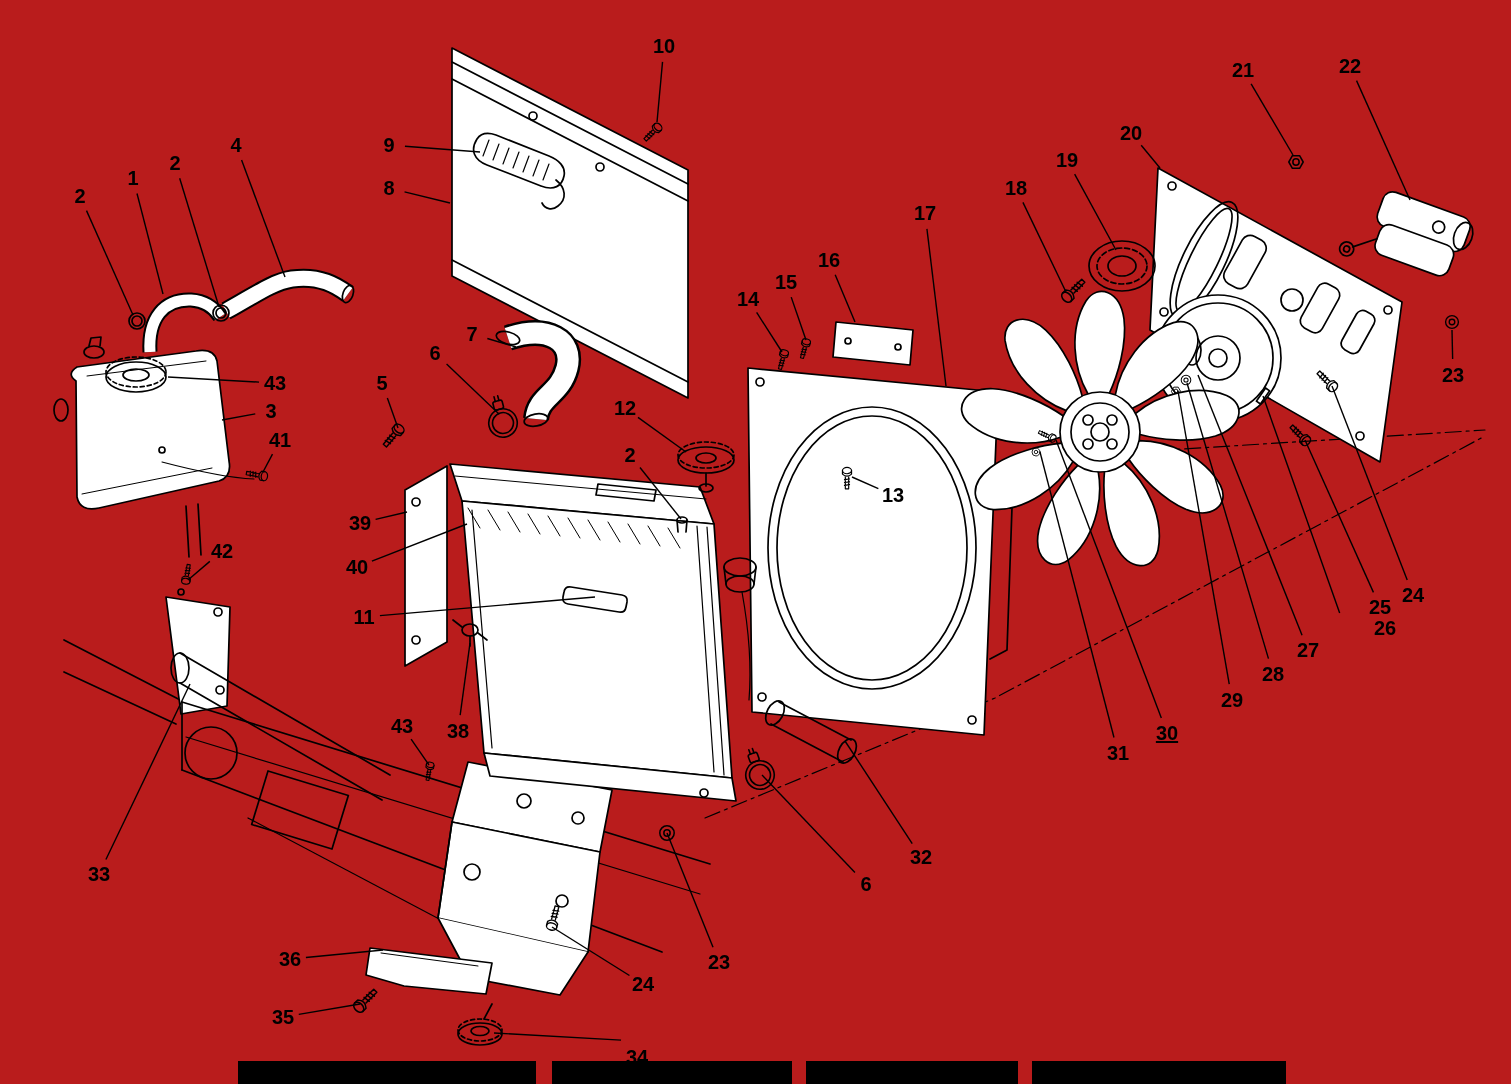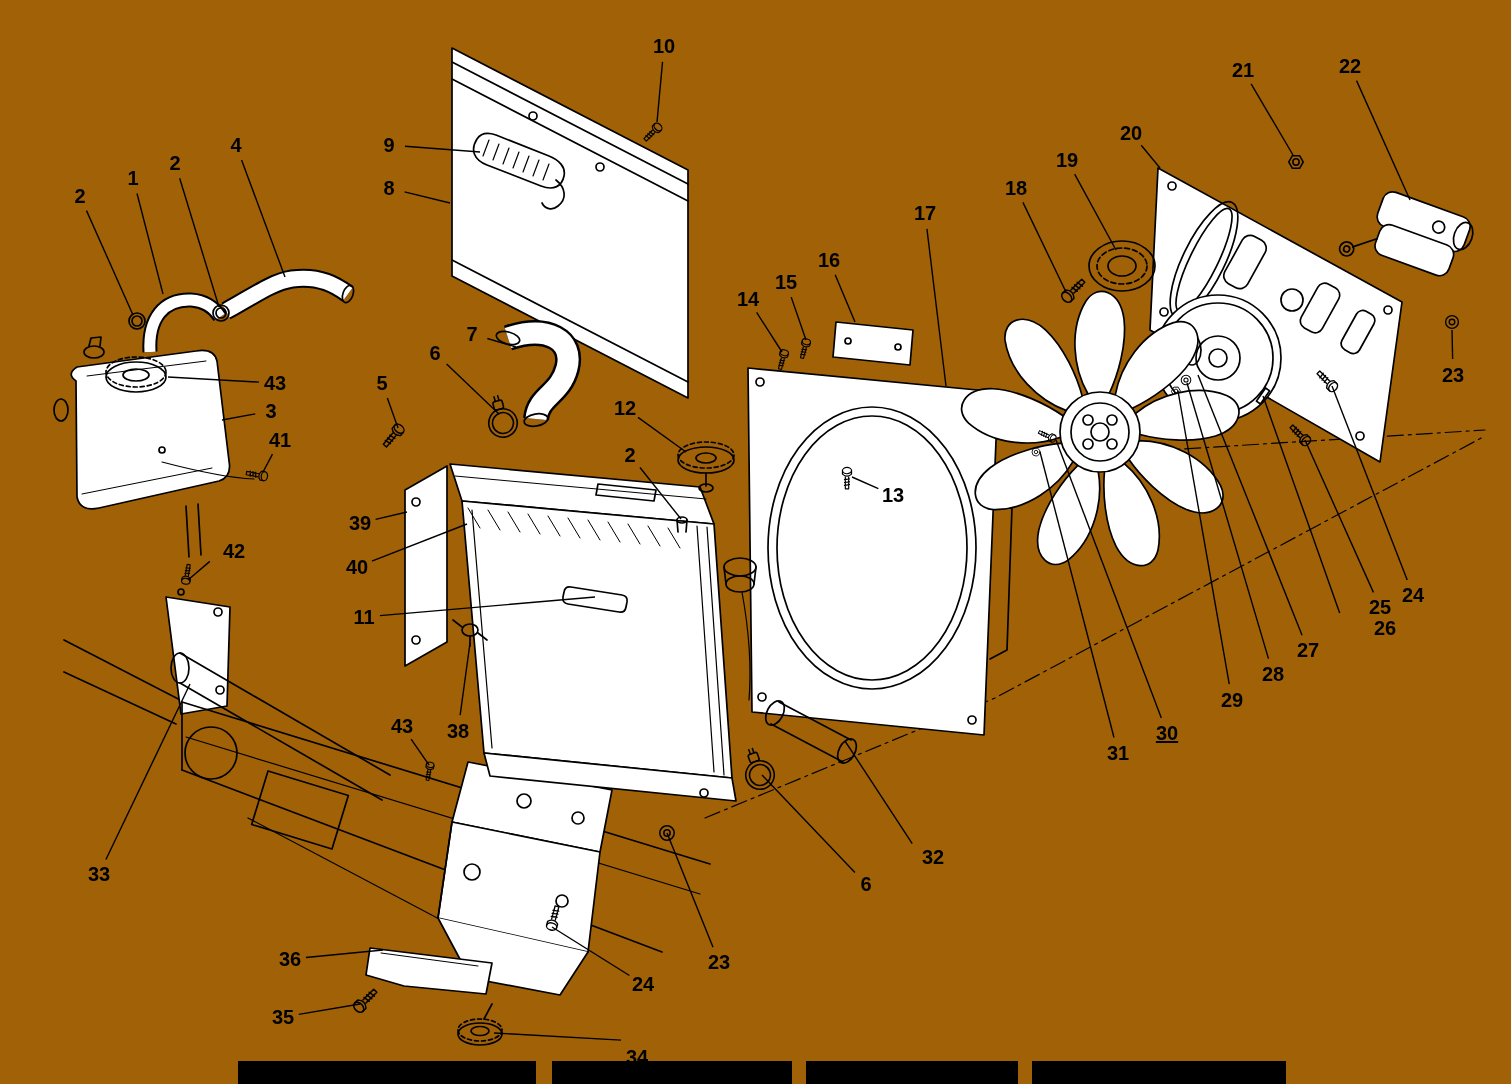--- a/index.html
+++ b/index.html
@@ -1,16 +1,16 @@
 <!DOCTYPE html>
 <html><head>
 <meta charset="utf-8">
 <style>
   html,body{margin:0;padding:0;background:#fff}
-  .canvas{position:relative;width:1511px;height:1084px;background:#a16207;overflow:hidden;
+  .canvas{position:relative;width:1511px;height:1084px;background:#b91c1c;overflow:hidden;
           font-family:"Liberation Sans",sans-serif}
   .canvas > svg{position:absolute;left:0;top:0}
   #callout-lines{pointer-events:none}
   #callout-lines line{stroke:#000;stroke-width:1.4}
   .callout{position:absolute;transform:translate(-50%,-50%);font-weight:700;font-size:20px;
            color:#000;line-height:1;white-space:nowrap}
   .redact{position:absolute;top:1061px;height:23px;background:#000}
 </style>
 </head>
 <body>
@@ -365,34 +365,34 @@
       <div class="callout" style="left: 435px; top: 353px;">6</div>
       <div class="callout" style="left: 275px; top: 383px;">43</div>
       <div class="callout" style="left: 382px; top: 383px;">5</div>
       <div class="callout" style="left: 271px; top: 411px;">3</div>
       <div class="callout" style="left: 625px; top: 408px;">12</div>
       <div class="callout" style="left: 280px; top: 440px;">41</div>
       <div class="callout" style="left: 630px; top: 455px;">2</div>
       <div class="callout" style="left: 1453px; top: 375px;">23</div>
       <div class="callout" style="left: 893px; top: 495px;">13</div>
       <div class="callout" style="left: 360px; top: 523px; text-align: center;">39</div>
-      <div class="callout" style="left: 234px; top: 551px; text-align: center;">42</div>
+      <div class="callout" style="left: 222px; top: 551px; text-align: center;">42</div>
       <div class="callout" style="left: 357px; top: 567px;">40</div>
       <div class="callout" style="left: 1413px; top: 595px;">24</div>
       <div class="callout" style="left: 1380px; top: 607px;">25</div>
       <div class="callout" style="left: 364px; top: 617px;">11</div>
       <div class="callout" style="left: 1345px; top: 628px; margin-left: 40px;">26</div>
       <div class="callout" style="left: 1308px; top: 650px;">27</div>
       <div class="callout" style="left: 1273px; top: 674px;">28</div>
       <div class="callout" style="left: 1232px; top: 700px;">29</div>
       <div class="callout" style="left: 402px; top: 726px;">43</div>
       <div class="callout" style="left: 458px; top: 731px;">38</div>
       <div class="callout" style="left: 1167px; top: 733px; text-decoration: underline;">30</div>
       <div class="callout" style="left: 1118px; top: 753px;">31</div>
-      <div class="callout" style="left: 921px; top: 857px; margin-left: 12px;">32</div>
+      <div class="callout" style="left: 921px; top: 857px;">32</div>
       <div class="callout" style="left: 99px; top: 874px;">33</div>
       <div class="callout" style="left: 866px; top: 884px;">6</div>
       <div class="callout" style="left: 290px; top: 959px;">36</div>
       <div class="callout" style="left: 719px; top: 962px;">23</div>
       <div class="callout" style="left: 643px; top: 984px;">24</div>
       <div class="callout" style="left: 283px; top: 1017px;">35</div>
       <div class="callout" style="left: 637px; top: 1041px; margin-top: 16px;">34</div>
     </div>
 
   <div id="redacted-caption">

